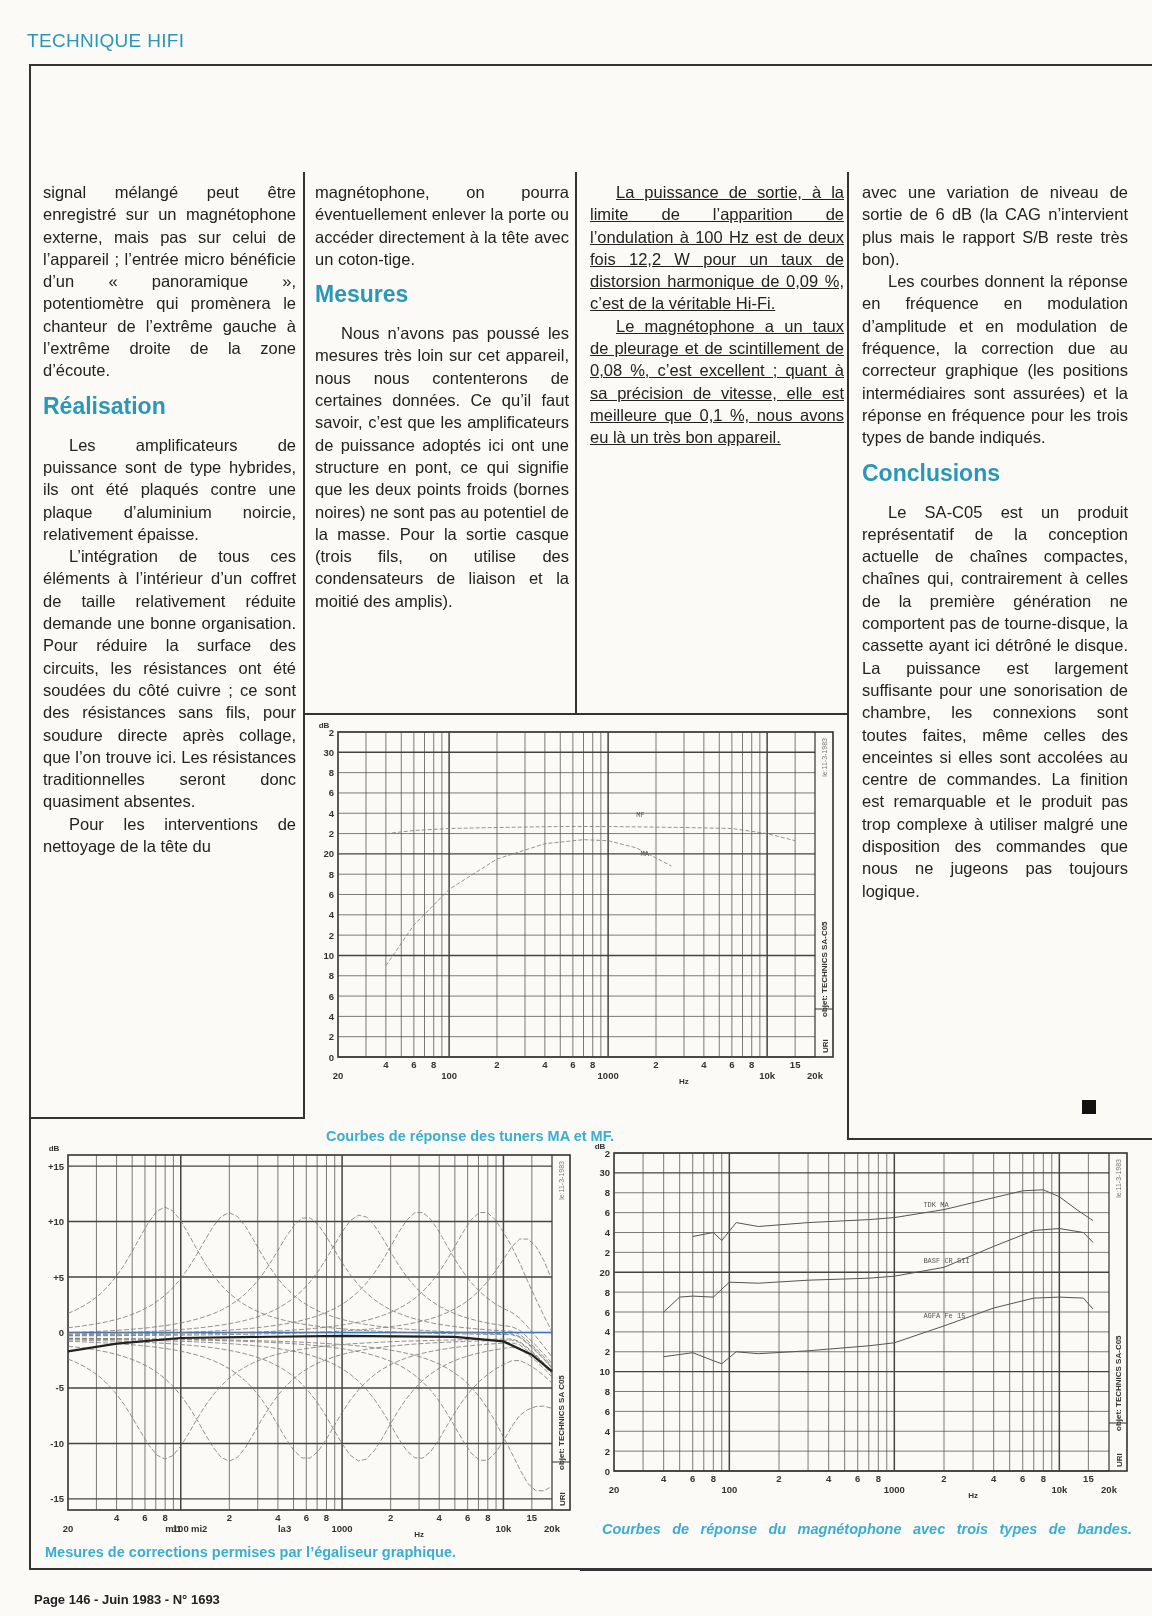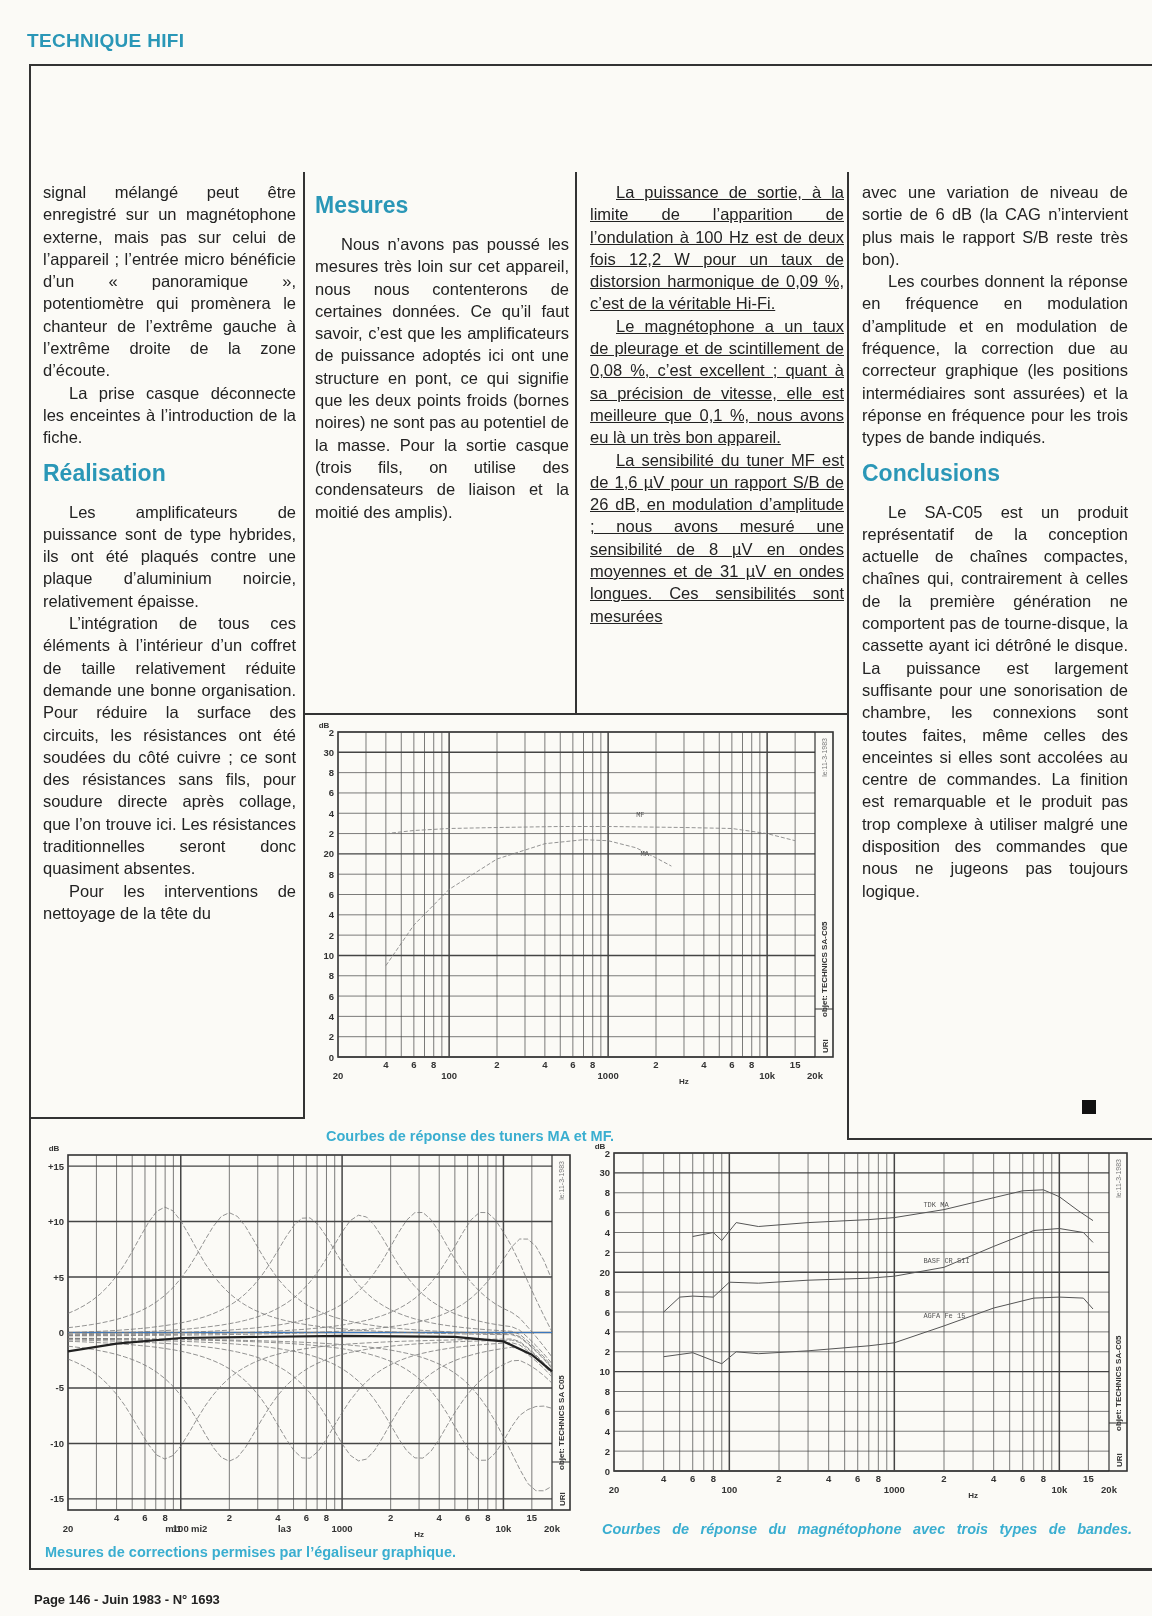--- a/index.html
+++ b/index.html
@@ -1,19 +1,19 @@
 <!DOCTYPE html>
 <html><head>
 <meta charset="utf-8">
 <style>
   * { box-sizing: border-box; margin: 0; padding: 0; }
   html, body { width: 1152px; height: 1616px; background: #fbfaf6; overflow: hidden; }
   body { position: relative; font-family: "Liberation Sans", sans-serif; color: #222; }
 
-  .header-title { position: absolute; left: 27px; top: 30px; font-weight: bold; font-size: 19px; color: #2a97b7; letter-spacing: 0.3px; }
+  .header-title { position: absolute; left: 27px; top: 30px; font-weight: normal; font-size: 19px; color: #2a97b7; letter-spacing: 0.3px; }
   .frame { position: absolute; left: 29px; top: 64px; width: 1123px; height: 1506px; border: 2px solid #333; border-right: none; }
   .footer { position: absolute; left: 34px; top: 1592px; font-weight: bold; font-size: 13px; color: #222; }
 
   .col { position: absolute; font-size: 16.5px; line-height: 22.3px; text-align: justify; color: #222; }
   .col p { text-indent: 0; margin: 0; }
   .col p.ind { text-indent: 26px; }
   .col h2 { font-size: 23px; font-weight: bold; color: #2a97b7; margin: 10px 0 14px 0; line-height: 28px; }
   .col1 { left: 43px; top: 181px; width: 253px; }
   .col2 { left: 315px; top: 181px; width: 254px; }
   .col3 { left: 590px; top: 181px; width: 254px; text-decoration: underline; }
@@ -40,34 +40,33 @@
 
 <div class="vline" style="left:303px; top:172px; height:945px;"></div>
 <div class="hline" style="left:29px; top:1117px; width:276px;"></div>
 <div class="vline" style="left:575px; top:172px; height:542px;"></div>
 <div class="hline" style="left:303px; top:713px; width:546px;"></div>
 <div class="vline" style="left:847px; top:172px; height:966px;"></div>
 <div class="hline" style="left:847px; top:1138px; width:305px;"></div>
 
 <div class="col col1">
     <p>signal mélangé peut être enregistré sur un magnétophone externe, mais pas sur celui de l’appareil ; l’entrée micro bénéficie d’un « panoramique », potentiomètre qui promènera le chanteur de l’extrême gauche à l’extrême droite de la zone d’écoute.</p>
-    <p class="ind">La prise casque déconnecte les enceintes à l’introduction de la fiche.</p>
     <h2>Réalisation</h2>
     <p class="ind">Les amplificateurs de puissance sont de type hybrides, ils ont été plaqués contre une plaque d’aluminium noircie, relativement épaisse.</p>
     <p class="ind">L’intégration de tous ces éléments à l’intérieur d’un coffret de taille relativement réduite demande une bonne organisation. Pour réduire la surface des circuits, les résistances ont été soudées du côté cuivre ; ce sont des résistances sans fils, pour soudure directe après collage, que l’on trouve ici. Les résistances traditionnelles seront donc quasiment absentes.</p>
     <p class="ind">Pour les interventions de nettoyage de la tête du</p>
   </div>
 <div class="col col2">
+    <p>magnétophone, on pourra éventuellement enlever la porte ou accéder directement à la tête avec un coton-tige.</p>
     <h2>Mesures</h2>
     <p class="ind">Nous n’avons pas poussé les mesures très loin sur cet appareil, nous nous contenterons de certaines données. Ce qu’il faut savoir, c’est que les amplificateurs de puissance adoptés ici ont une structure en pont, ce qui signifie que les deux points froids (bornes noires) ne sont pas au potentiel de la masse. Pour la sortie casque (trois fils, on utilise des condensateurs de liaison et la moitié des amplis).</p>
   </div>
 <div class="col col3">
     <p class="ind">La puissance de sortie, à la limite de l’apparition de l’ondulation à 100 Hz est de deux fois 12,2 W pour un taux de distorsion harmonique de 0,09 %, c’est de la véritable Hi-Fi.</p>
     <p class="ind">Le magnétophone a un taux de pleurage et de scintillement de 0,08 %, c’est excellent ; quant à sa précision de vitesse, elle est meilleure que 0,1 %, nous avons eu là un très bon appareil.</p>
-    <p class="ind">La sensibilité du tuner MF est de 1,6 µV pour un rapport S/B de 26 dB, en modulation d’amplitude ; nous avons mesuré une sensibilité de 8 µV en ondes moyennes et de 31 µV en ondes longues. Ces sensibilités sont mesurées</p>
   </div>
 <div class="col col4">
     <p>avec une variation de niveau de sortie de 6 dB (la CAG n’intervient plus mais le rapport S/B reste très bon).</p>
     <p class="ind">Les courbes donnent la réponse en fréquence en modulation d’amplitude et en modulation de fréquence, la correction due au correcteur graphique (les positions intermédiaires sont assurées) et la réponse en fréquence pour les trois types de bande indiqués.</p>
     <h2>Conclusions</h2>
     <p class="ind">Le SA-C05 est un produit représentatif de la conception actuelle de chaînes compactes, chaînes qui, contrairement à celles de la première génération ne comportent pas de tourne-disque, la cassette ayant ici détrôné le disque. La puissance est largement suffisante pour une sonorisation de chambre, les connexions sont toutes faites, même celles des enceintes si elles sont accolées au centre de commandes. La finition est remarquable et le produit pas trop complexe à utiliser malgré une disposition des commandes que nous ne jugeons pas toujours logique.</p>
   </div>
 <div class="endmark" style="left:1082px; top:1100px;"></div>
 
 <div class="chart" style="left:310px; top:722px;">

